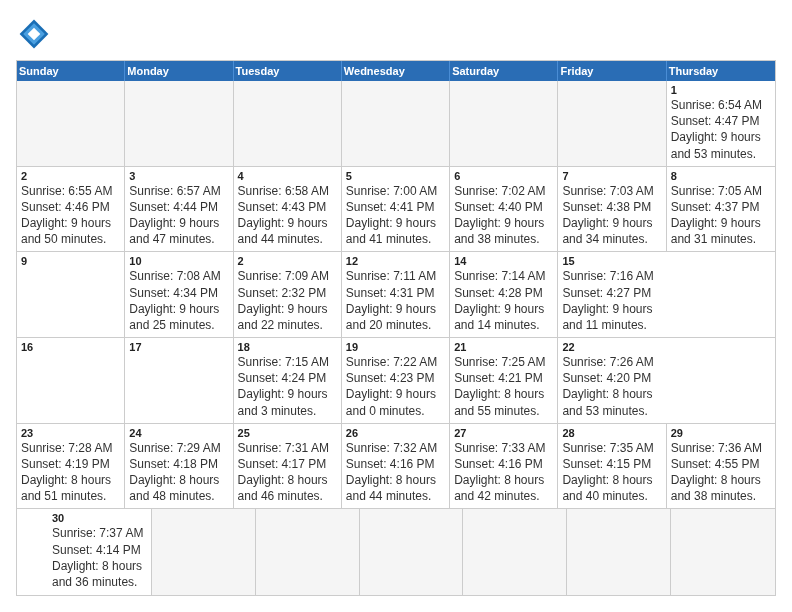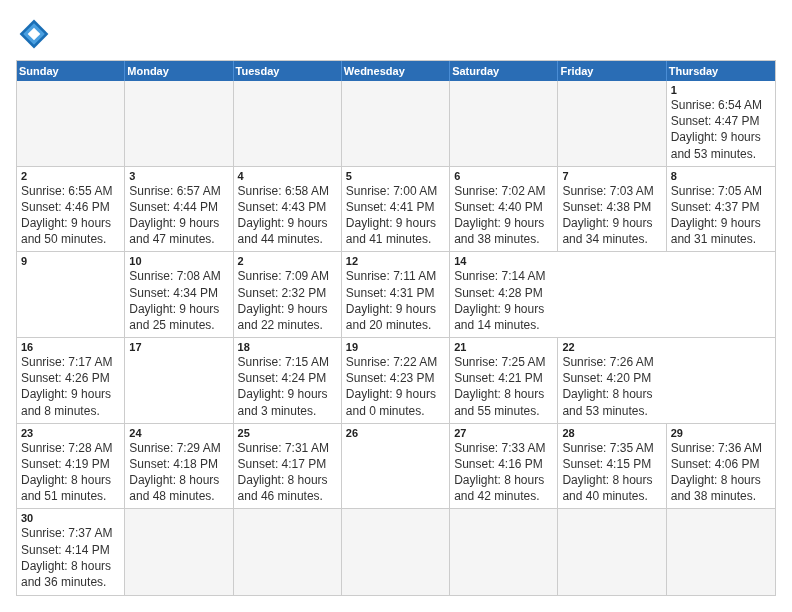--- a/index.html
+++ b/index.html
@@ -67,21 +67,21 @@
     .calendar-grid {
       flex: 1;
       display: grid;
       grid-template-rows: repeat(6, 1fr);
     }
     .calendar-row {
       display: grid;
       grid-template-columns: repeat(7, 1fr);
       border-bottom: 1px solid #ccc;
     }
-    .calendar-row:last-child { border-bottom: none; }
+    .calendar-row:last-child { border-bottom: none; margin-left: 31px; }
     .day-cell {
       border-right: 1px solid #ccc;
       padding: 3px 4px;
       font-size: 8.5px;
       color: #333;
       background: #fff;
       vertical-align: top;
       overflow: hidden;
     }
     .day-cell:last-child { border-right: none; }
@@ -223,28 +223,31 @@
 Daylight: 9 hours
 and 20 minutes.</div>
           </div>
           <div class="day-cell">
             <div class="day-num">14</div>
             <div class="day-info">Sunrise: 7:14 AM
 Sunset: 4:28 PM
 Daylight: 9 hours
 and 14 minutes.</div>
           </div>
+          <div class="day-cell">
+            <div class="day-num">15</div>
+            <div class="day-info">Sunrise: 7:16 AM
+Sunset: 4:27 PM
+Daylight: 9 hours
+and 11 minutes.</div>
+          </div>
         </div>
         <div class="calendar-row">
           <div class="day-cell">
             <div class="day-num">16</div>
-            <div class="day-info">Sunrise: 7:17 AM
-Sunset: 4:26 PM
-Daylight: 9 hours
-and 8 minutes.</div>
           </div>
           <div class="day-cell">
             <div class="day-num">17</div>
           </div>
           <div class="day-cell">
             <div class="day-num">18</div>
             <div class="day-info">Sunrise: 7:15 AM
 Sunset: 4:24 PM
 Daylight: 9 hours
 and 3 minutes.</div>
@@ -288,39 +291,43 @@
           </div>
           <div class="day-cell">
             <div class="day-num">25</div>
             <div class="day-info">Sunrise: 7:31 AM
 Sunset: 4:17 PM
 Daylight: 8 hours
 and 46 minutes.</div>
           </div>
           <div class="day-cell">
             <div class="day-num">26</div>
+            <div class="day-info">Sunrise: 7:32 AM
+Sunset: 4:16 PM
+Daylight: 8 hours
+and 44 minutes.</div>
           </div>
           <div class="day-cell">
             <div class="day-num">27</div>
             <div class="day-info">Sunrise: 7:33 AM
 Sunset: 4:16 PM
 Daylight: 8 hours
 and 42 minutes.</div>
           </div>
           <div class="day-cell">
             <div class="day-num">28</div>
             <div class="day-info">Sunrise: 7:35 AM
 Sunset: 4:15 PM
 Daylight: 8 hours
 and 40 minutes.</div>
           </div>
           <div class="day-cell">
             <div class="day-num">29</div>
             <div class="day-info">Sunrise: 7:36 AM
-Sunset: 4:06 PM
+Sunset: 4:55 PM
 Daylight: 8 hours
 and 38 minutes.</div>
           </div>
         </div>
         <div class="calendar-row">
           <div class="day-cell">
             <div class="day-num">30</div>
             <div class="day-info">Sunrise: 7:37 AM
 Sunset: 4:14 PM
 Daylight: 8 hours

